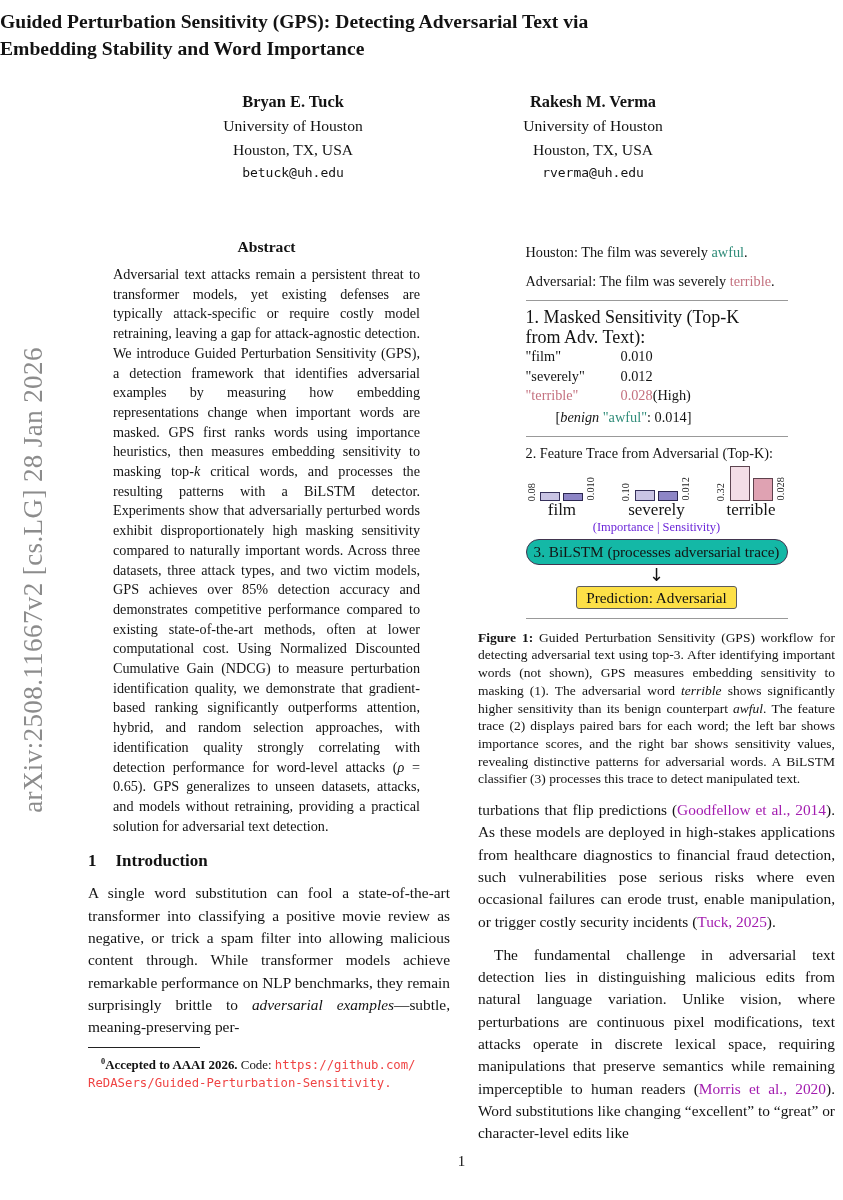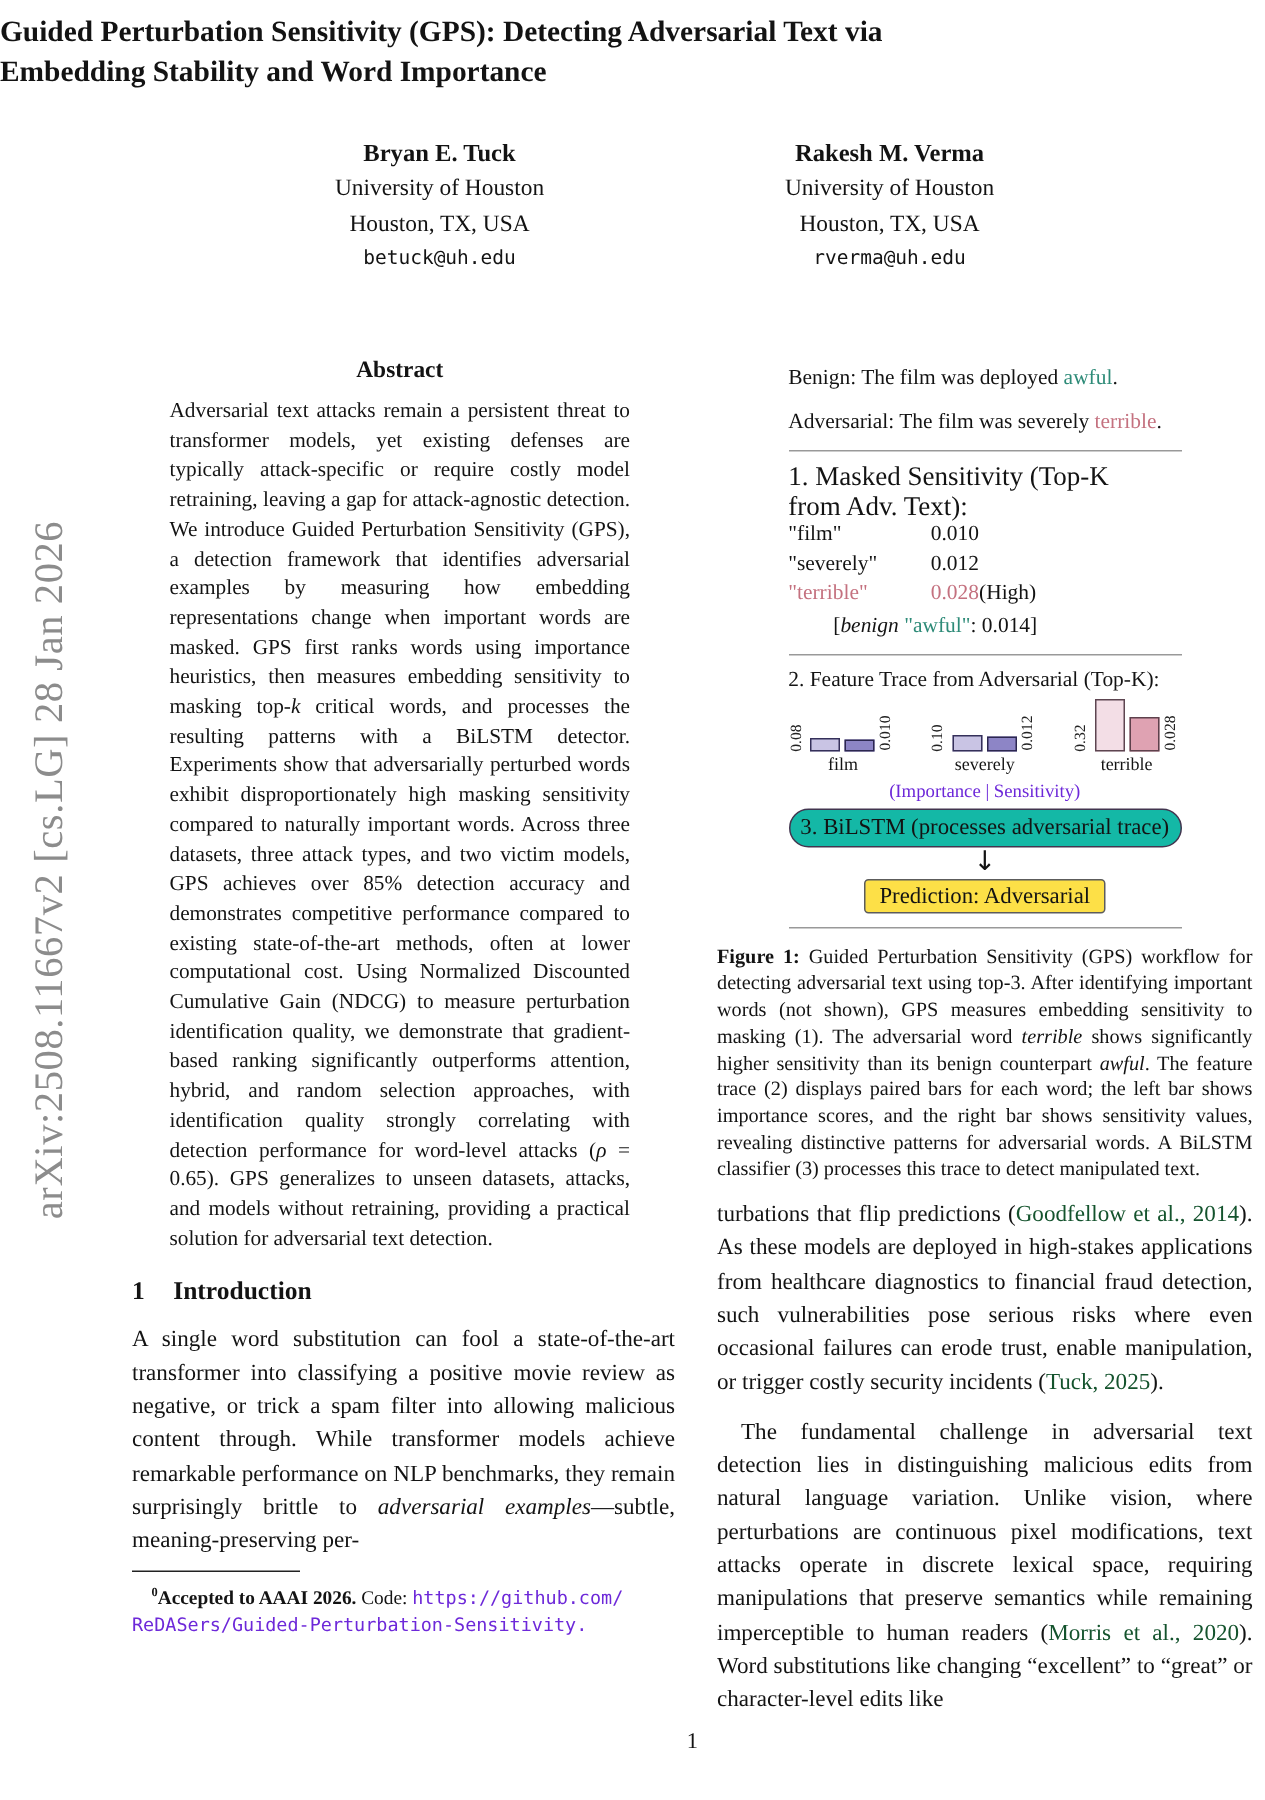--- a/index.html
+++ b/index.html
@@ -44,39 +44,39 @@
   .box1-title { font-size:18px; line-height:19.5px; padding-right:22px; }
   .box1-row { display:flex; font-size:14.3px; line-height:19.6px; }
   .box1-word { width:95px; }
   .box1-note { margin:2px 0 1px 30px; font-size:14.3px; line-height:19px; }
   .trace-title { font-size:14.3px; line-height:19px; margin-bottom:3px; }
   .bars { display:flex; justify-content:space-between; align-items:flex-end; padding:0 1px; min-height:42px; }
   .trace-group { display:flex; flex-direction:column; align-items:center; }
   .bars-row { display:flex; align-items:flex-end; gap:3px; }
   .vlabel { writing-mode:vertical-rl; transform:rotate(180deg); font-size:10.4px; line-height:1.05; color:#222; }
   .bar { width:20px; }
-  .word-label { font-size:12px; margin-top:1px; line-height:15px; }
+  .word-label { font-size:17px; margin-top:1px; line-height:15px; }
   .legend { text-align:center; color:#6d28d9; font-size:12.5px; margin-top:3px; }
   .pill {
     margin-top:4px; border:1.6px solid #42354f; border-radius:13px;
     background:#14b8a6; font-size:15.2px; line-height:22px; text-align:center; padding:1px 2px;
   }
   .down-arrow { text-align:center; font-size:18px; line-height:20px; font-family:"DejaVu Sans", sans-serif; }
   .pred {
     width:fit-content; margin:1px auto 0; border:1.5px solid #5c5c5c; border-radius:3px;
     background:#fde047; font-size:15.2px; line-height:21px; padding:0 9px;
   }
   .caption { margin-top:10px; font-size:13.5px; line-height:17.7px; text-align:justify; }
   
   .it { font-style:italic; }
   .b { font-weight:bold; }
   .teal { color:#2e8b78; }
   .rose { color:#c4717f; }
-  .cite { color:#14532d; }
-  .mono { font-family:"DejaVu Sans Mono", monospace; color:#6d28d9; font-size:12.3px; }
+  .cite { color:#a21caf; }
+  .mono { font-family:"DejaVu Sans Mono", monospace; color:#ef4444; font-size:12.3px; }
   .sup { vertical-align:super; font-size:64%; font-weight:bold; }
   .pageno { position:absolute; left:88px; width:747px; top:1153px; text-align:center; font-size:15px; }
 </style>
 </head>
 <body>
 
 <div class="arxiv-banner">arXiv:2508.11667v2  [cs.LG]  28 Jan 2026</div>
 
 <div class="title-block">
   <div>Guided Perturbation Sensitivity (GPS): Detecting Adversarial Text via</div>
@@ -112,21 +112,21 @@
 
     <div class="footnote">
       <div class="fn-rule"></div>
       <div class="fn-text"><span class="sup">0</span><span class="b">Accepted to AAAI 2026.</span><span> Code: </span><span class="mono">https://github.com/</span><br><span class="mono">ReDASers/Guided-Perturbation-Sensitivity.</span></div>
     </div>
   </div>
 
   <div class="col-right">
 
     <div class="fig">
-      <div class="fig-sent"><span>Benign: The film was deployed </span><span class="teal">awful</span><span>.</span></div>
+      <div class="fig-sent"><span>Houston: The film was severely </span><span class="teal">awful</span><span>.</span></div>
       <div class="fig-sent gap"><span>Adversarial: The film was severely </span><span class="rose">terrible</span><span>.</span></div>
 
       <hr class="fig-rule">
 
       <div>
         <div class="box1-title">1. Masked Sensitivity (Top-K from Adv. Text):</div>
         <div class="box1-row">
           <span class="box1-word">"film"</span>
           <span>0.010</span>
           <span></span>

